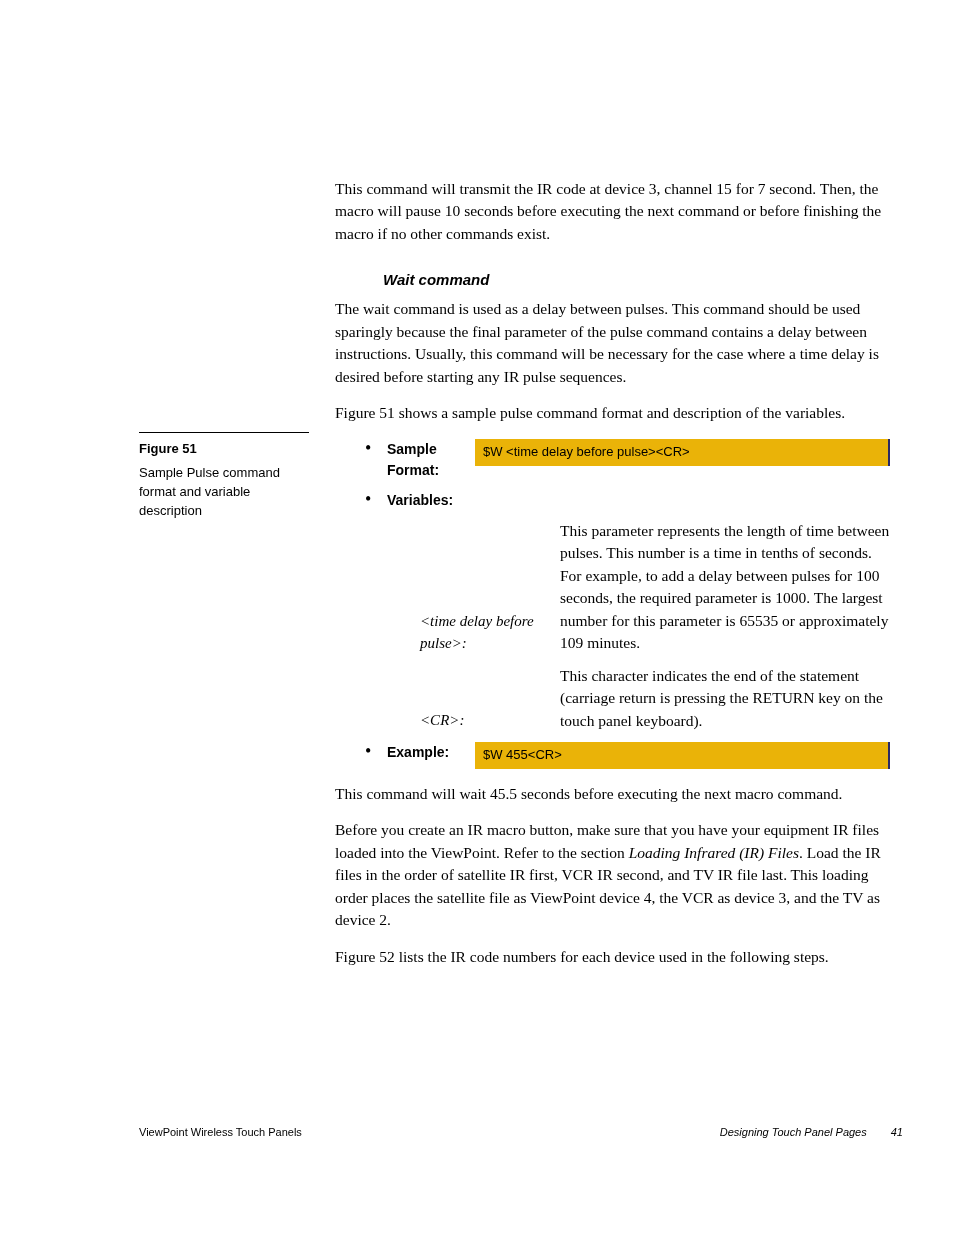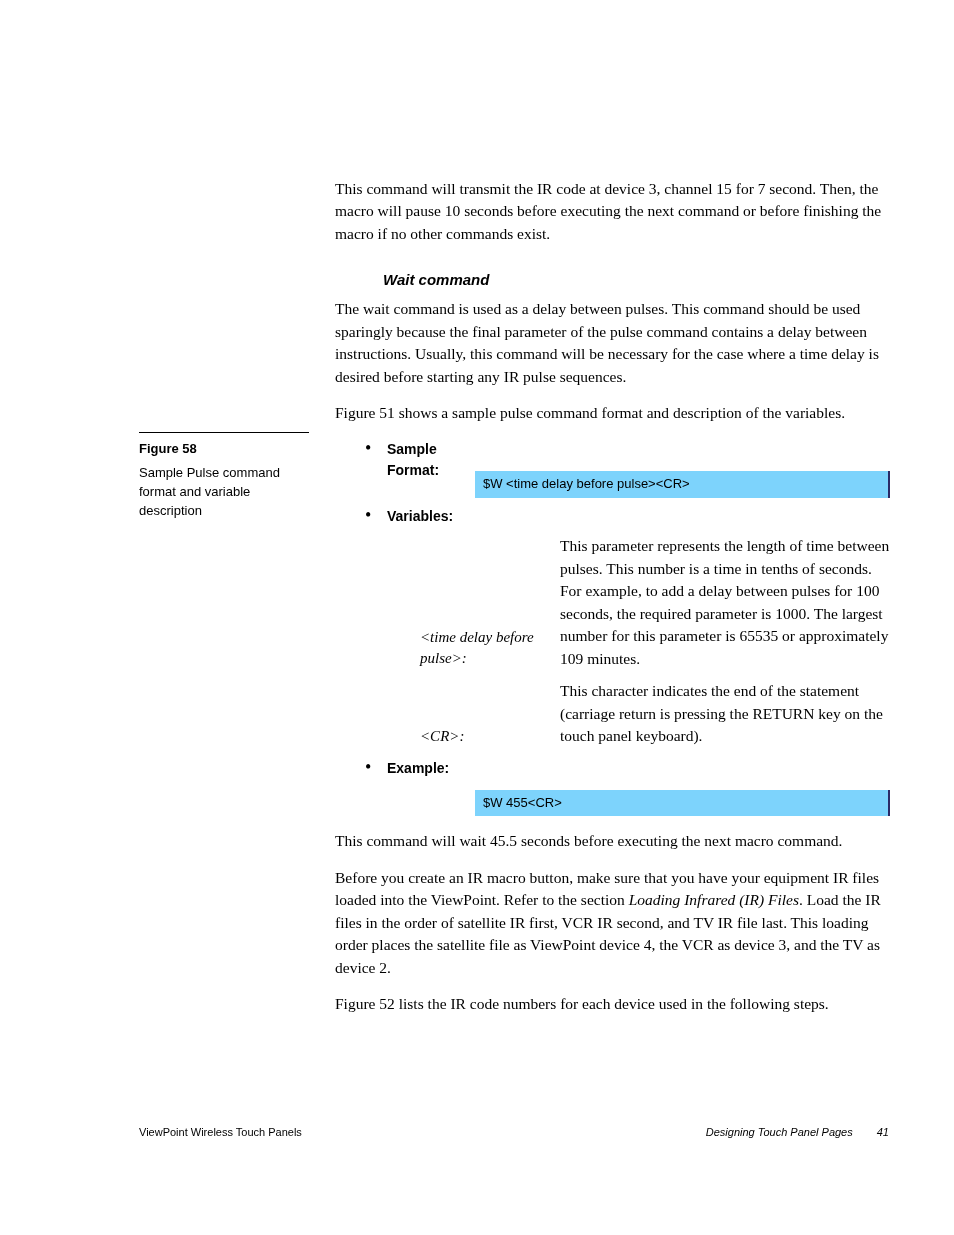--- a/index.html
+++ b/index.html
@@ -9,37 +9,37 @@
   .p { font-size: 15.5px; line-height: 1.45; margin-bottom: 14px; }
   .section-head { font-family: Arial, Helvetica, sans-serif; font-weight: bold; font-style: italic; font-size: 15px; margin-top: 26px; margin-bottom: 10px; margin-left: 48px; }
   .side-note { position: absolute; left: 139px; top: 432px; width: 170px; border-top: 1px solid #000; padding-top: 8px; }
   .side-note .fig-label { font-family: Arial, Helvetica, sans-serif; font-weight: bold; font-size: 13px; margin-bottom: 8px; }
   .side-note .fig-desc { font-family: Arial, Helvetica, sans-serif; font-size: 13px; line-height: 1.45; }
   .bullets { margin: 10px 0 14px 30px; }
   .brow { display: flex; align-items: flex-start; margin-bottom: 8px; }
   .bullet-dot { width: 22px; font-size: 18px; line-height: 1.1; }
   .blabel { font-family: Arial, Helvetica, sans-serif; font-weight: bold; font-size: 14px; width: 88px; flex: 0 0 88px; line-height: 1.55; }
   .bval { flex: 1; }
-  .codebox { background: #7dd3fc; border-right: 2px solid #2b2a66; font-family: Arial, Helvetica, sans-serif; font-size: 13px; padding: 5px 8px; line-height: 1.3; margin-top: 32px; }
+  .codebox { background: #eab308; border-right: 2px solid #2b2a66; font-family: Arial, Helvetica, sans-serif; font-size: 13px; padding: 5px 8px; line-height: 1.3; }
   .vars { margin-left: 55px; }
   .vrow { display: flex; align-items: flex-end; margin-bottom: 10px; }
   .vname { width: 130px; flex: 0 0 130px; font-style: italic; font-size: 15px; line-height: 1.45; }
   .vdesc { flex: 1; font-size: 15.5px; line-height: 1.45; margin-left: 10px; }
   .italic { font-style: italic; text-align: center; }
-  .footer { position: absolute; left: 0; bottom: 97px; width: 954px; display: flex; justify-content: space-between; font-family: Arial, Helvetica, sans-serif; font-size: 11px; padding: 0 65px 0 139px; }
+  .footer { position: absolute; left: 0; bottom: 97px; width: 954px; display: flex; justify-content: space-between; font-family: Arial, Helvetica, sans-serif; font-size: 11px; padding: 0 51px 0 139px; }
   .footer .right { display: flex; gap: 24px; font-style: italic; }
   .footer .pn { font-weight: normal; }
 </style>
 </head>
 <body>
 
 <div class="page">
 
   <div class="side-note">
-    <div class="fig-label">Figure 58</div>
+    <div class="fig-label">Figure 51</div>
     <div class="fig-desc">Sample Pulse command format and variable description</div>
   </div>
 
   <div class="content">
 
     <div class="p">This command will transmit the IR code at device 3, channel 15 for 7 second. Then, the macro will pause 10 seconds before executing the next command or before finishing the macro if no other commands exist.</div>
 
     <div class="section-head">Wait command</div>
 
     <div class="p">The wait command is used as a delay between pulses. This command should be used sparingly because the final parameter of the pulse command contains a delay between instructions. Usually, this command will be necessary for the case where a time delay is desired before starting any IR pulse sequences.</div>

